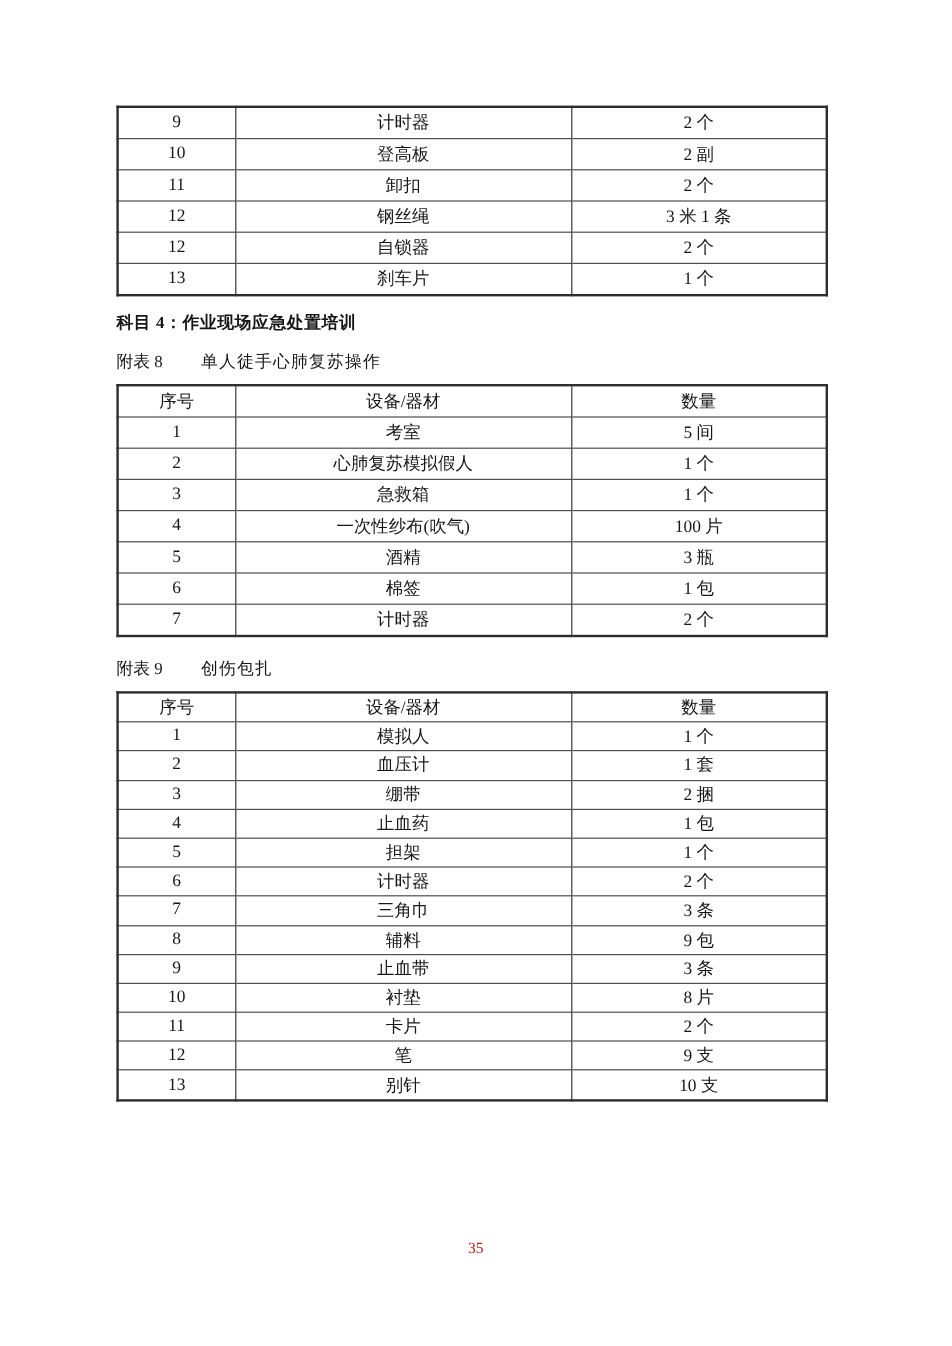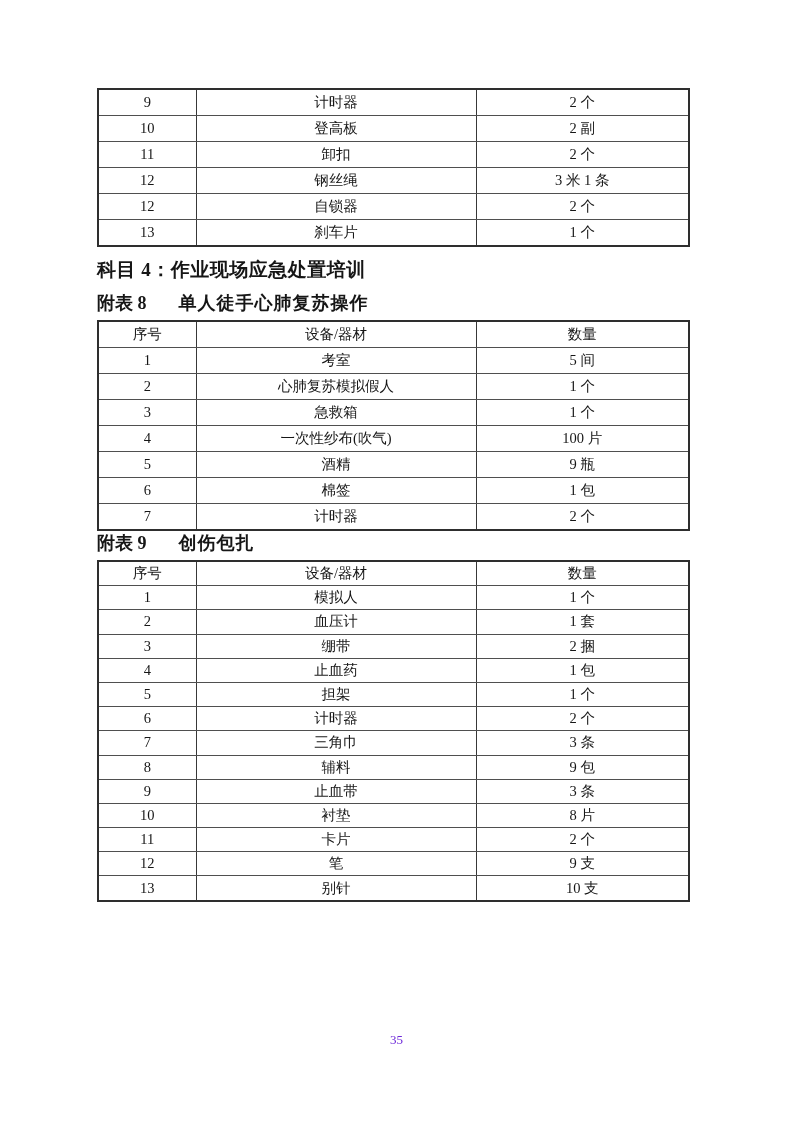--- a/index.html
+++ b/index.html
@@ -39,45 +39,44 @@
     overflow: hidden;
     white-space: nowrap;
   }
   table.t-top td, table.t8 td { height: 25px; }
   table.t9 td { height: 23.2px; }
   col.c-no   { width: 98px; }
   col.c-item { width: 280px; }
   col.c-qty  { width: 213px; }
 
   .section-heading {
-    font-size: 19px;
+    font-size: 14px;
     font-weight: bold;
     line-height: 24px;
     margin: 11px 0 0 0;
     letter-spacing: 0.5px;
   }
   .appendix-line {
-    font-size: 18px;
+    font-size: 14px;
     line-height: 24px;
     margin: 9px 0 5px 0;
-    font-weight: bold;
   }
   .appendix-line .appendix-title {
     margin-left: 32px;
     letter-spacing: 1px;
   }
-  .gap-sm { margin-top: 0; }
+  .gap-sm { margin-top: 16px; }
   .page-number {
     position: absolute;
     top: 1032px;
     left: 0;
     width: 793px;
     text-align: center;
     font-size: 13px;
-    color: #6d28d9;
+    color: #b91c1c;
   }
 </style>
 </head>
 <body>
 
 <div class="doc-page">
   <div class="content">
 
     <table class="equip t-top">
       <colgroup>
@@ -164,21 +163,21 @@
 
   <tr>
     <td>4</td>
     <td>一次性纱布(吹气)</td>
     <td>100 片</td>
   </tr>
 
   <tr>
     <td>5</td>
     <td>酒精</td>
-    <td>9 瓶</td>
+    <td>3 瓶</td>
   </tr>
 
   <tr>
     <td>6</td>
     <td>棉签</td>
     <td>1 包</td>
   </tr>
 
   <tr>
     <td>7</td>

